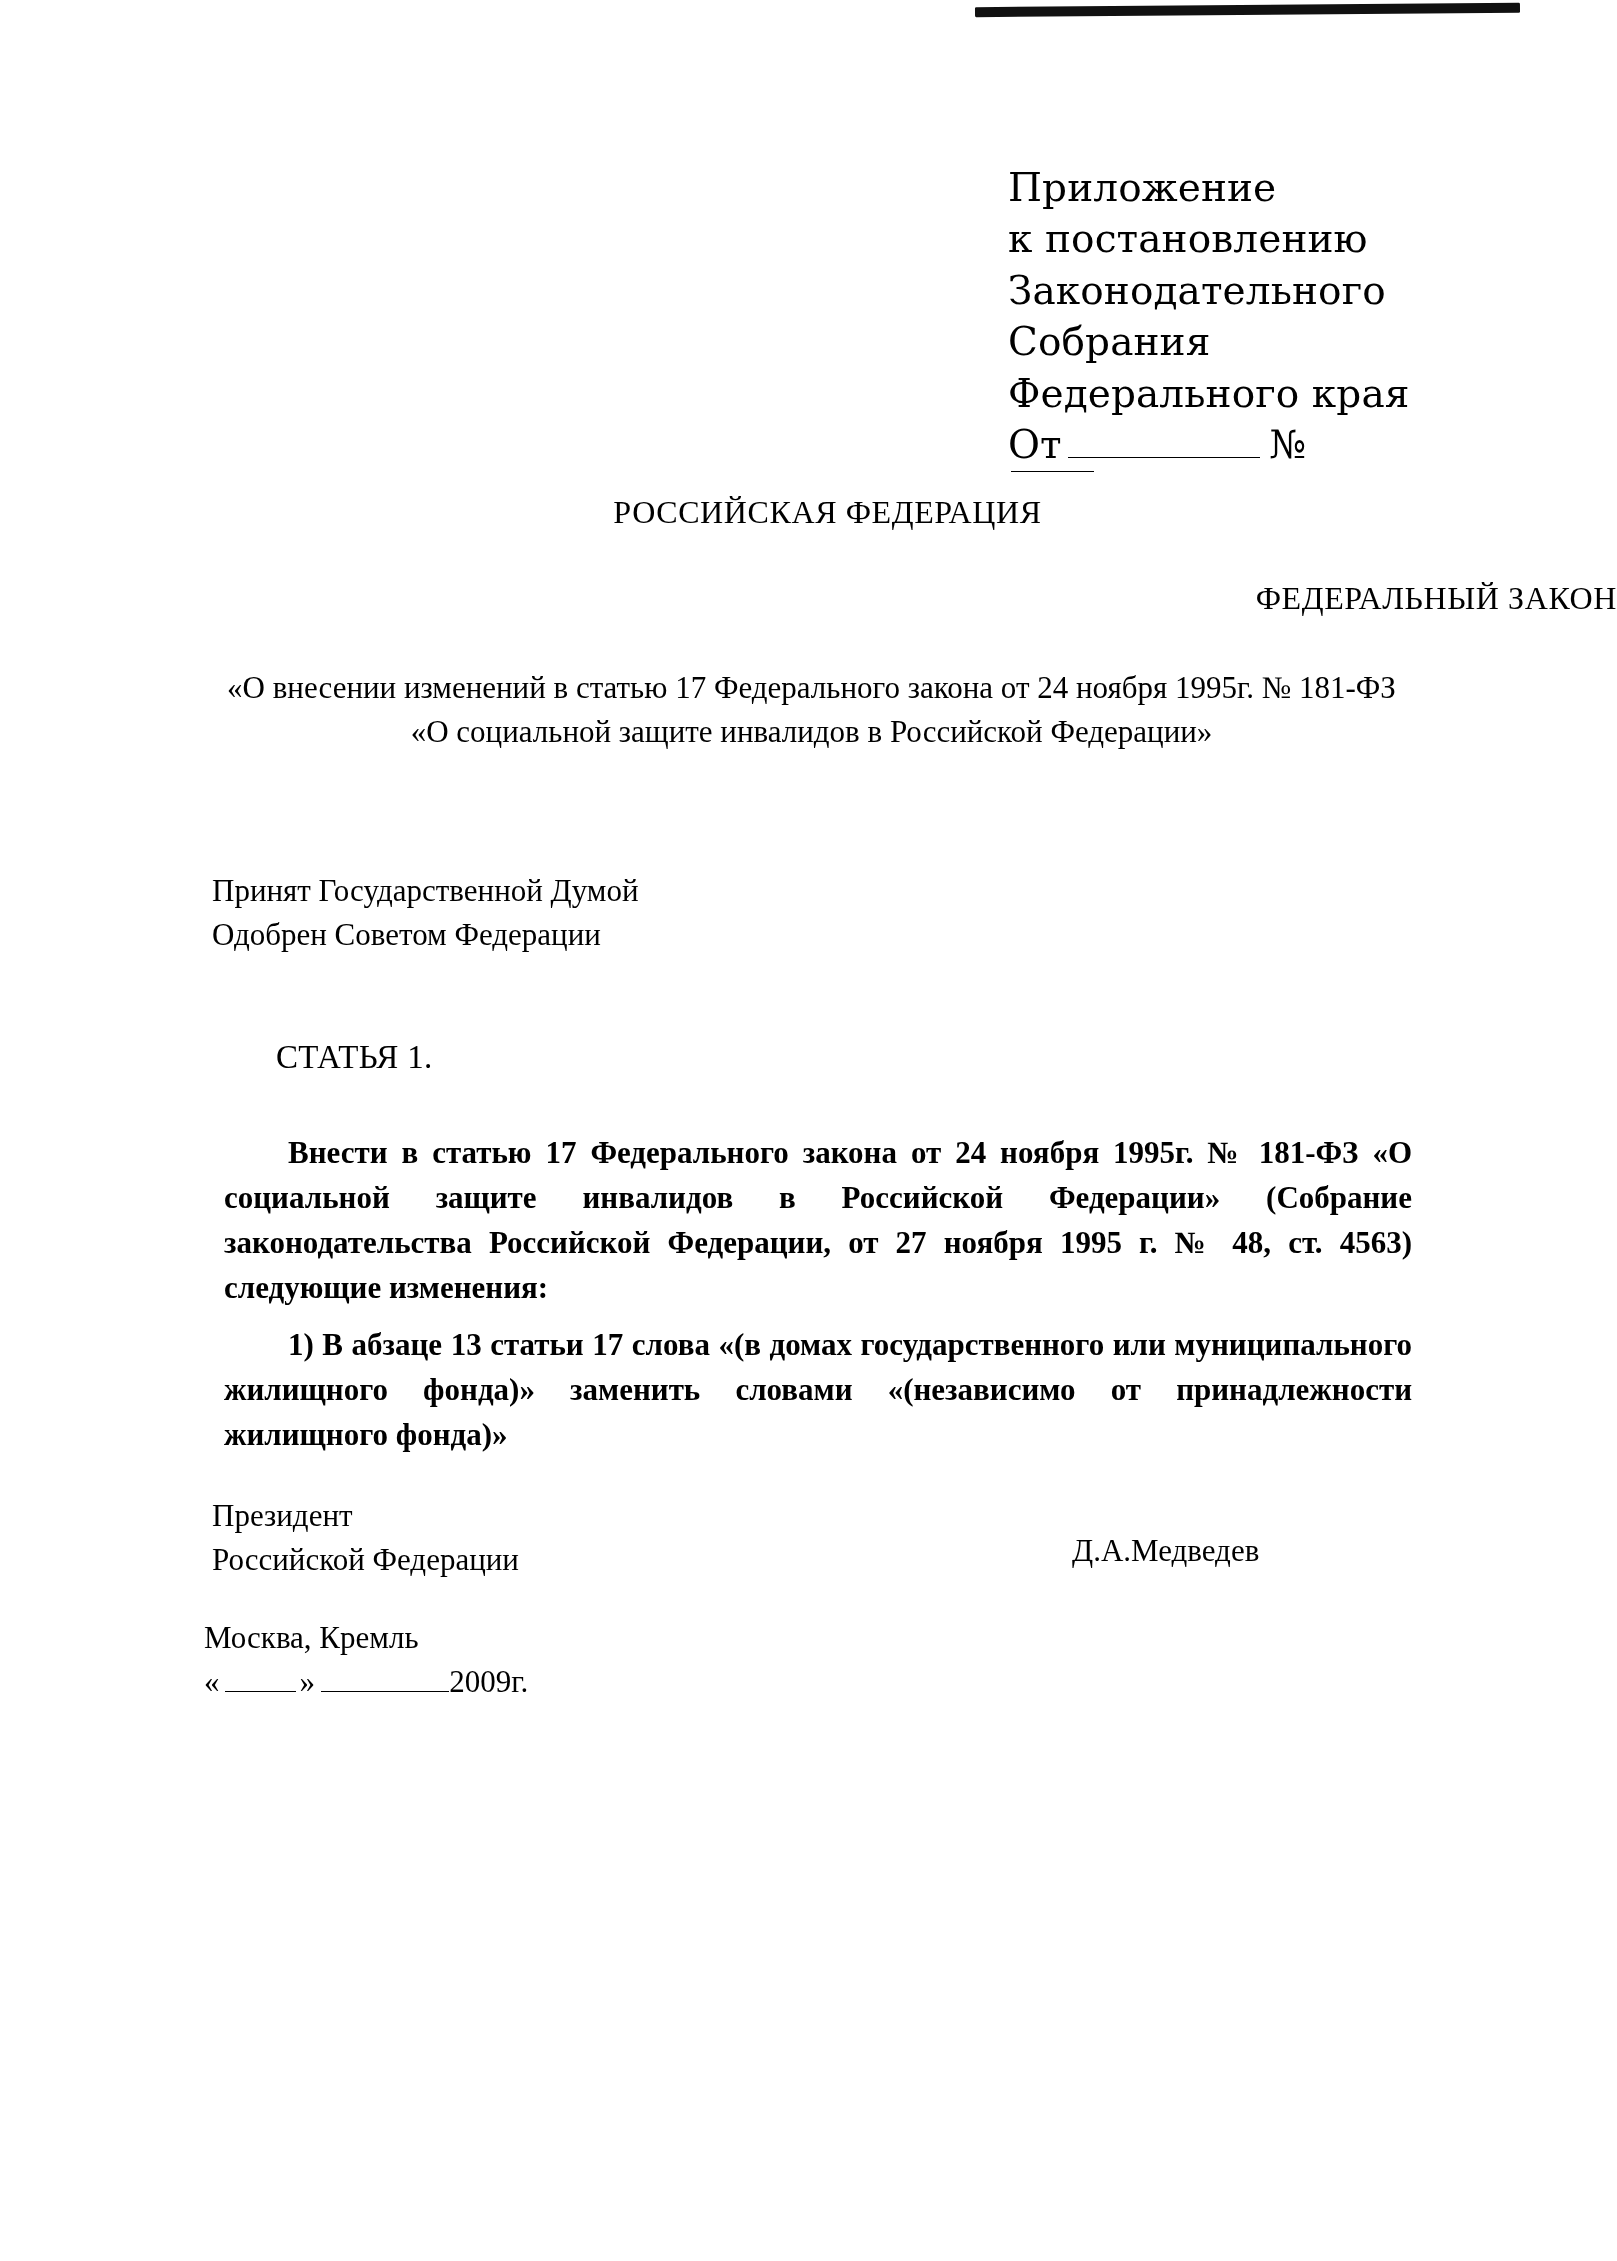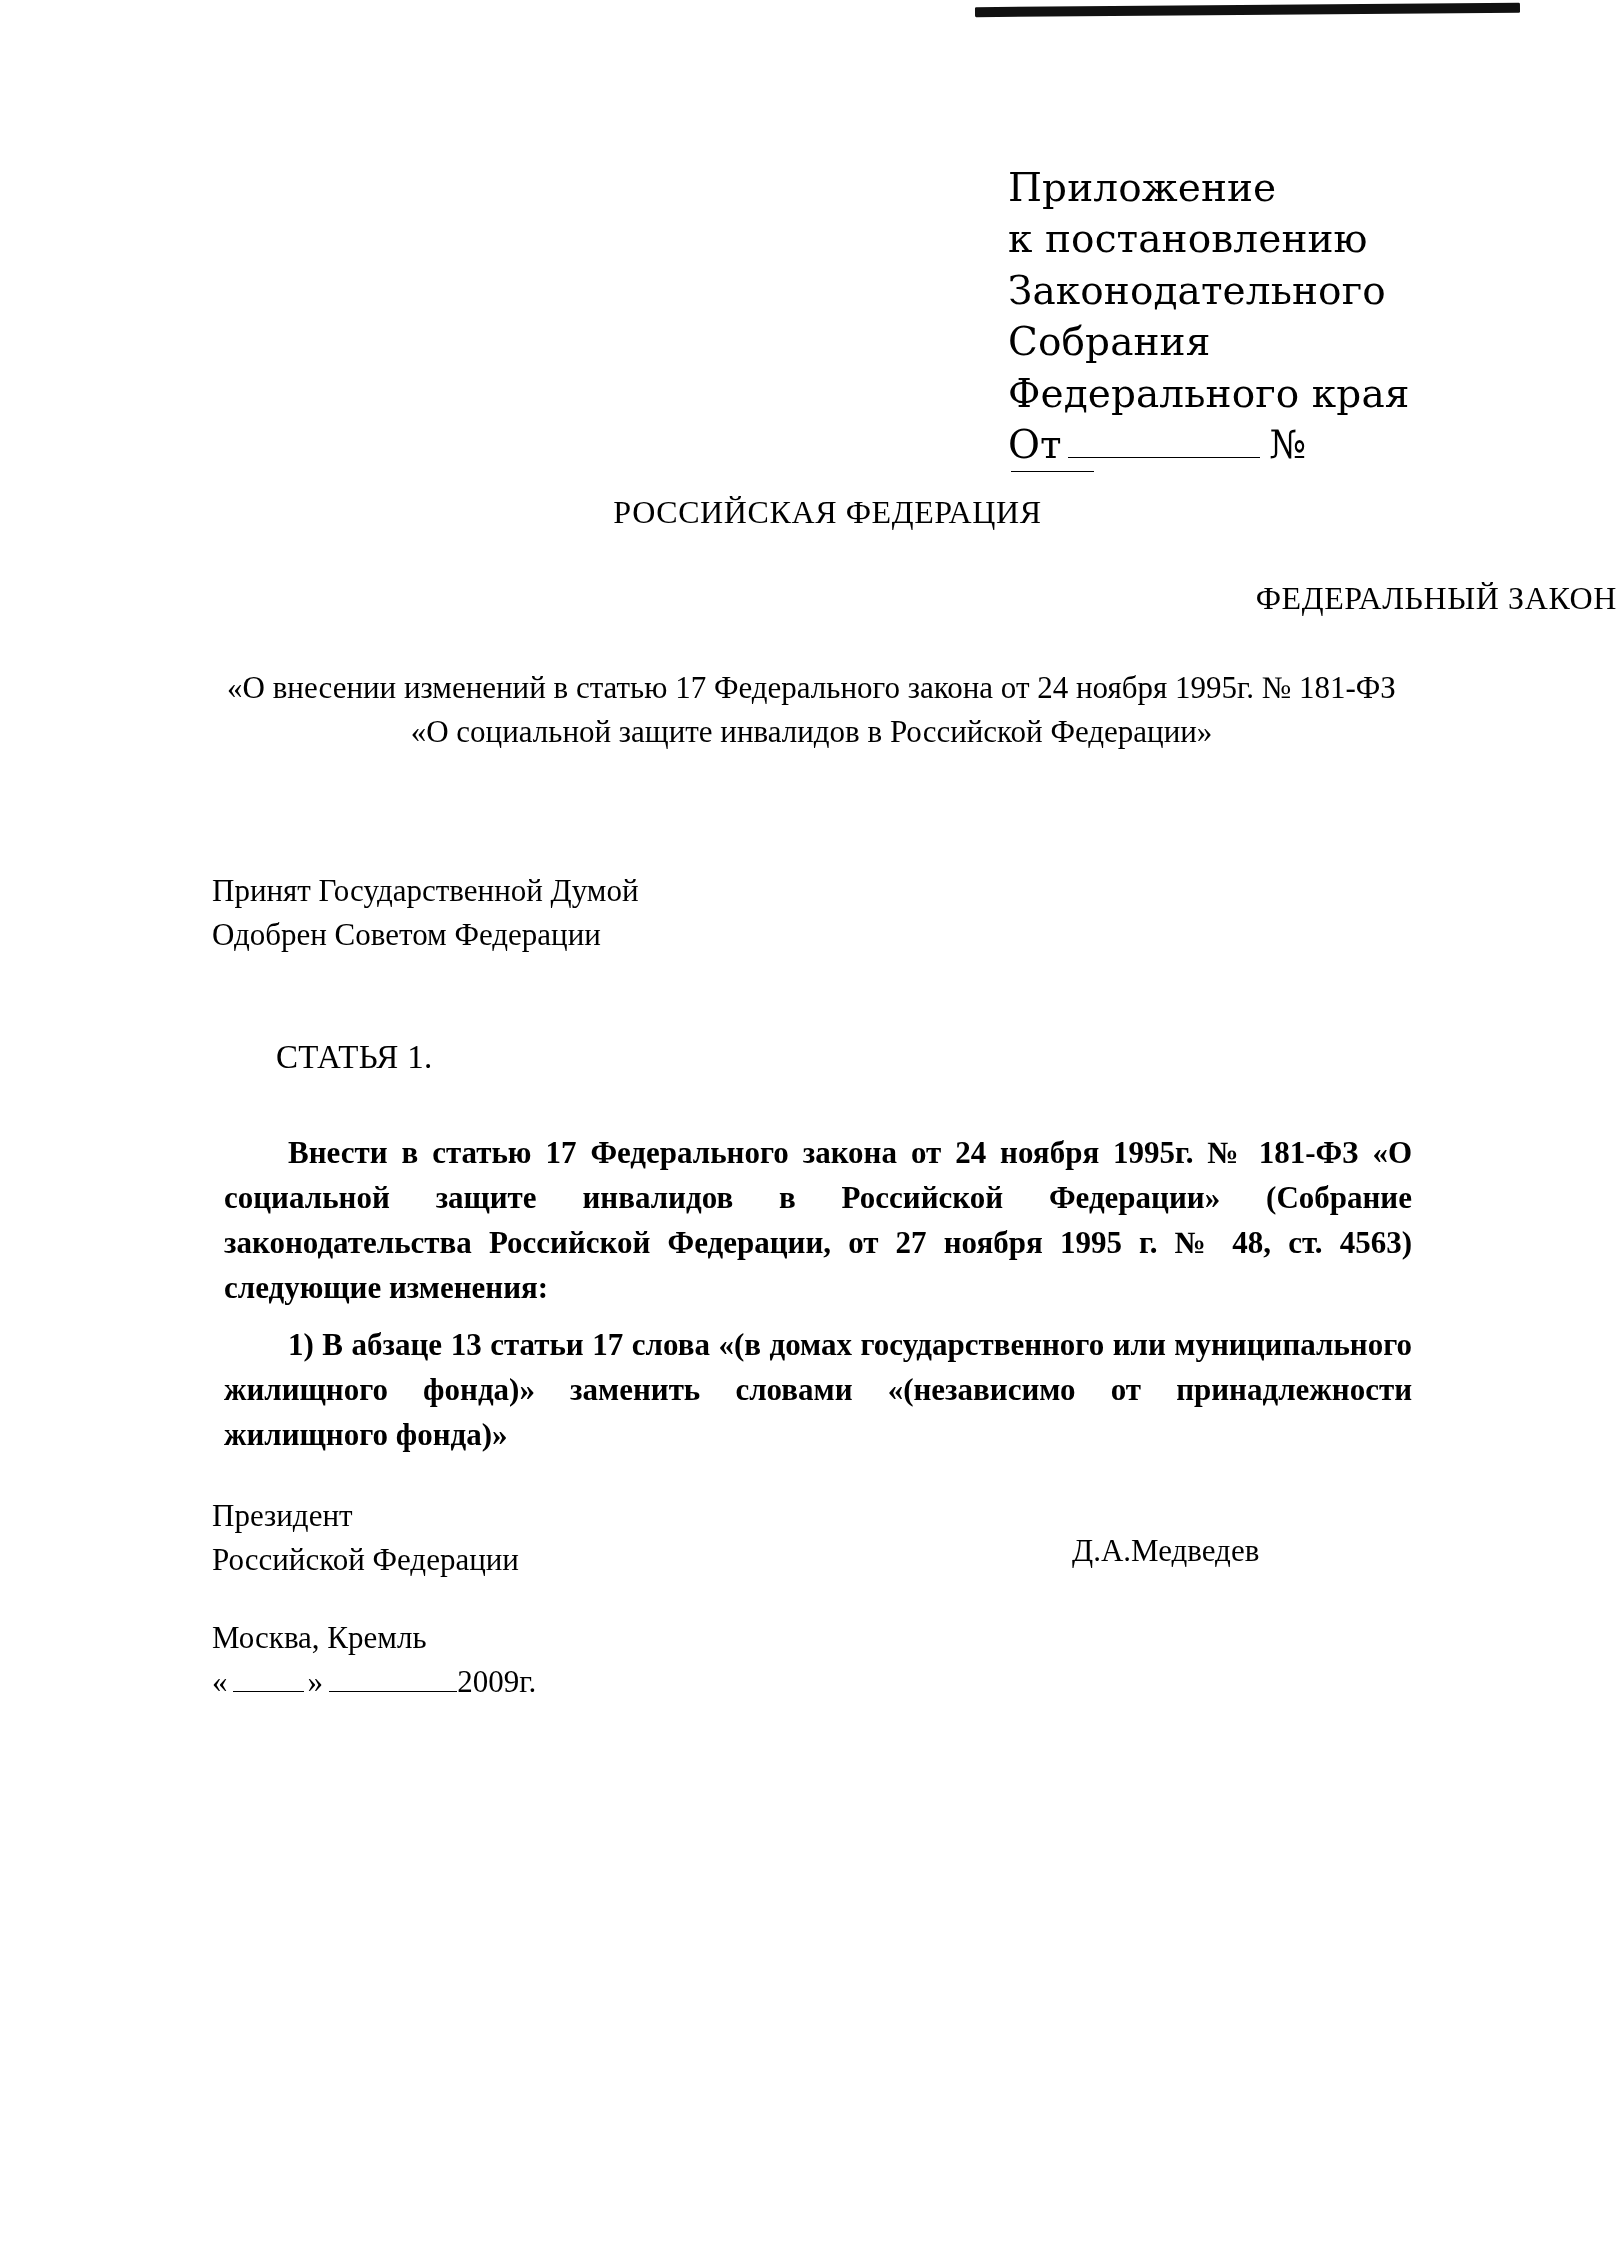--- a/index.html
+++ b/index.html
@@ -134,21 +134,21 @@
   }
   .signer-right {
     position: absolute;
     top: 1533px;
     left: 1072px;
     font-size: 31px;
   }
   .place-block {
     position: absolute;
     top: 1616px;
-    left: 212px;
+    left: 204px;
     font-size: 31px;
     line-height: 1.42;
   }
   .place-date {
     display: flex;
     align-items: baseline;
     white-space: pre;
   }
   .rule-day { width: 71px; margin: 0 3.8px 5.1px 5.1px; }
   .rule-month { width: 128px; margin: 0 0 5.1px 6.4px; }

